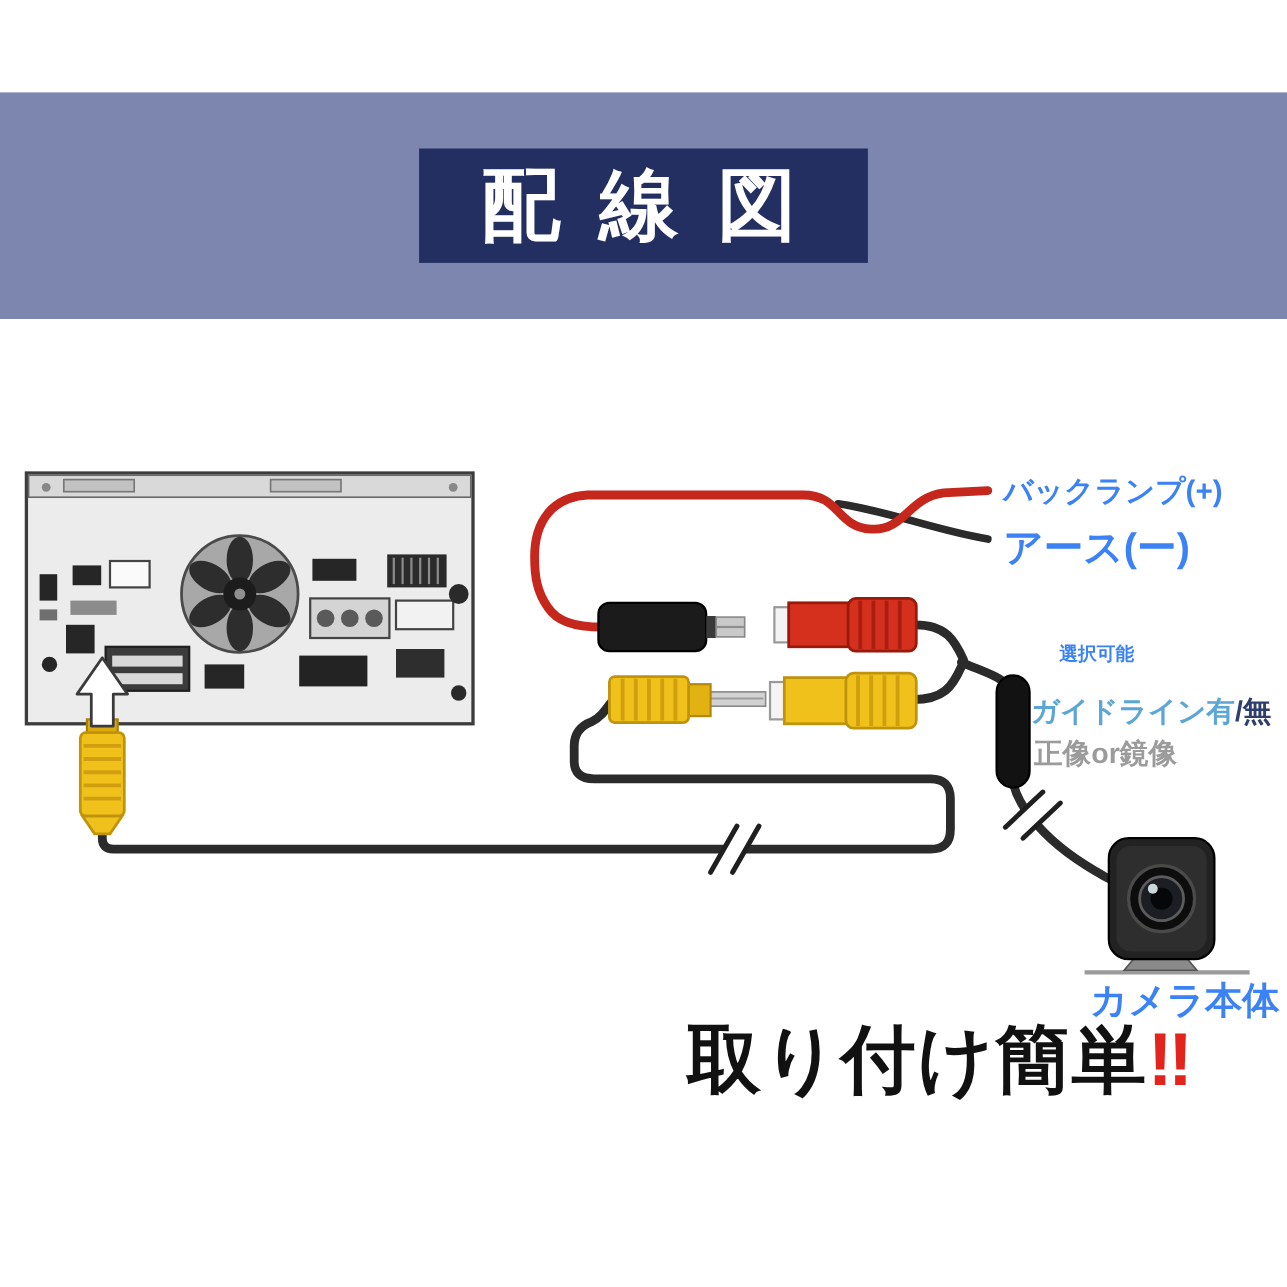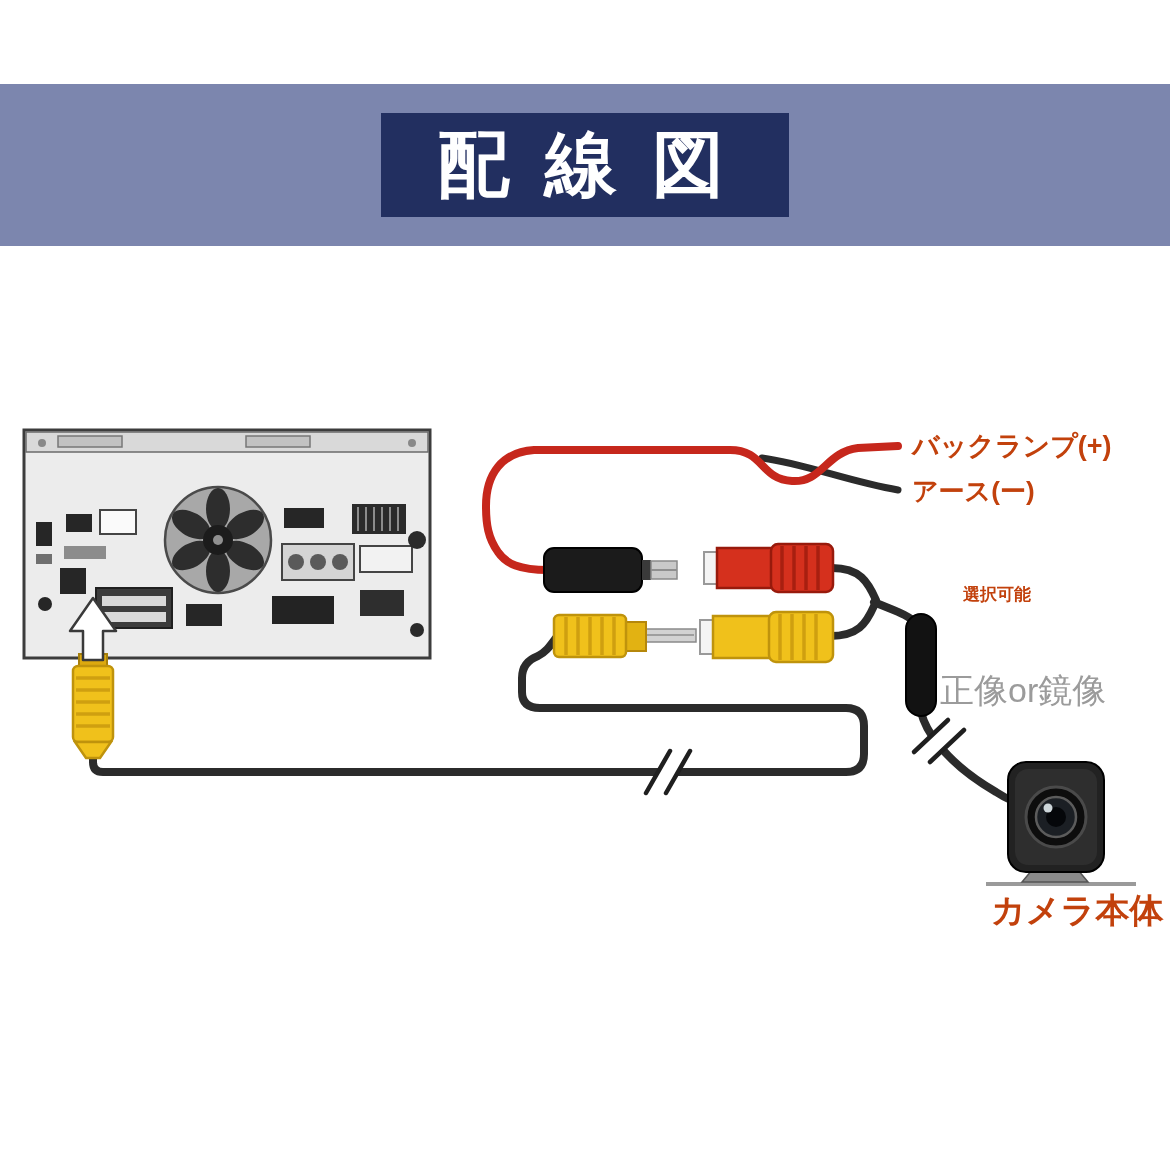--- a/index.html
+++ b/index.html
@@ -7,46 +7,46 @@
   body {
     position:relative;
     background:#ffffff;
     font-family:"Liberation Sans", sans-serif;
     overflow:hidden;
   }
   .page { position:absolute; inset:0; background:#fff; }
 
   
   .banner {
-    position:absolute; left:0; top:84px; width:1170px; height:162px;
+    position:absolute; left:0; top:84px; width:1170px; height:206px;
     background:#7c86ae;
     display:flex; align-items:center; justify-content:center;
   }
   .title-box {
     width:408px; height:104px; background:#222f60;
     display:flex; align-items:center; justify-content:center;
   }
   .title {
     color:#ffffff;
     font-family:"Liberation Serif", serif;
     font-size:72px; font-weight:700;
     letter-spacing:0.12em; white-space:nowrap;
   }
 
   
   .diagram { position:absolute; inset:0; }
   svg.art { position:absolute; left:0; top:0; }
 
-  .lbl { position:absolute; font-weight:700; color:#c2410c; white-space:nowrap; line-height:1.15; }
+  .lbl { position:absolute; font-weight:700; color:#3b82f6; white-space:nowrap; line-height:1.15; }
   .lbl-backlamp  { left:912px; top:431px; font-size:27px; }
-  .lbl-ground    { left:912px; top:477px; font-size:26px; }
+  .lbl-ground    { left:912px; top:477px; font-size:36px; }
   .lbl-select    { left:963px; top:585px; font-size:17px; }
   .lbl-guideline { left:937px; top:632px; font-size:26px; color:#5ba6d4; }
   .lbl-guideline .suffix { color:#2e3f6e; }
-  .lbl-mode      { left:940px; top:671px; font-size:34px; color:#9b9b9b; font-weight:400; }
+  .lbl-mode      { left:940px; top:671px; font-size:26px; color:#9b9b9b; font-weight:700; }
   .lbl-camera    { left:991px; top:891px; font-size:34px; }
 
   .footer {
     position:absolute; left:545px; top:918px; width:620px;
     text-align:center; font-size:68px; font-weight:800; color:#111;
     letter-spacing:0.02em; white-space:nowrap;
   }
   .footer .bang { color:#e2241d; }
 </style>
 </head>
@@ -207,18 +207,20 @@
         <circle cx="1056" cy="817" r="30" fill="#0d0d0d" stroke="#4a4a4a" stroke-width="3"></circle>
         <circle cx="1056" cy="817" r="20" fill="#1b1f24" stroke="#5c5c5c" stroke-width="2.5"></circle>
         <circle cx="1056" cy="817" r="10" fill="#05070a"></circle>
         <circle cx="1048" cy="808" r="4.5" fill="#cdd6da"></circle>
       </g>
     </svg>
 
     <div class="lbl lbl-backlamp">バックランプ(+)</div>
     <div class="lbl lbl-ground">アース(ー)</div>
     <div class="lbl lbl-select">選択可能</div>
+    <div class="lbl lbl-guideline"><span>ガイドライン有</span><span class="suffix">/無</span></div>
     <div class="lbl lbl-mode">正像or鏡像</div>
     <div class="lbl lbl-camera">カメラ本体</div>
 
+    <div class="footer"><span>取り付け簡単</span><span class="bang">‼</span></div>
   </div>
 
 </div>
 
 </body></html>

